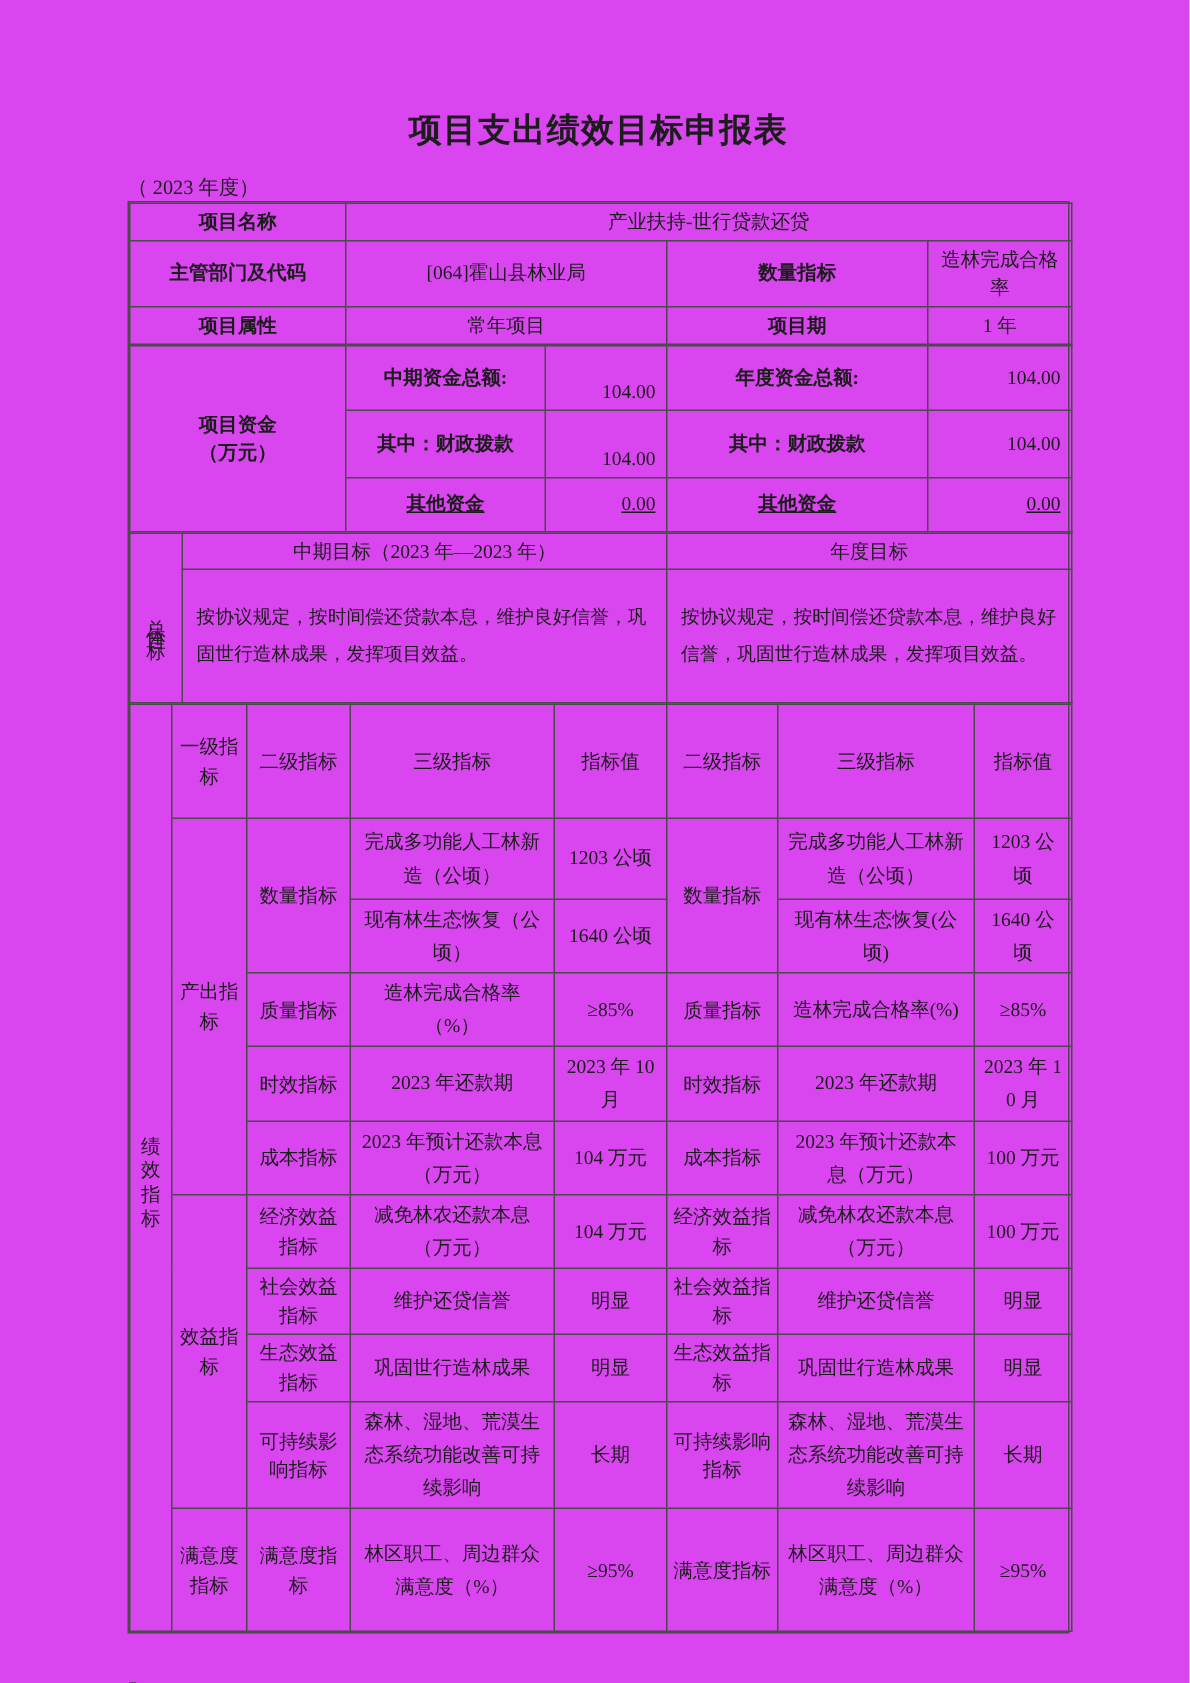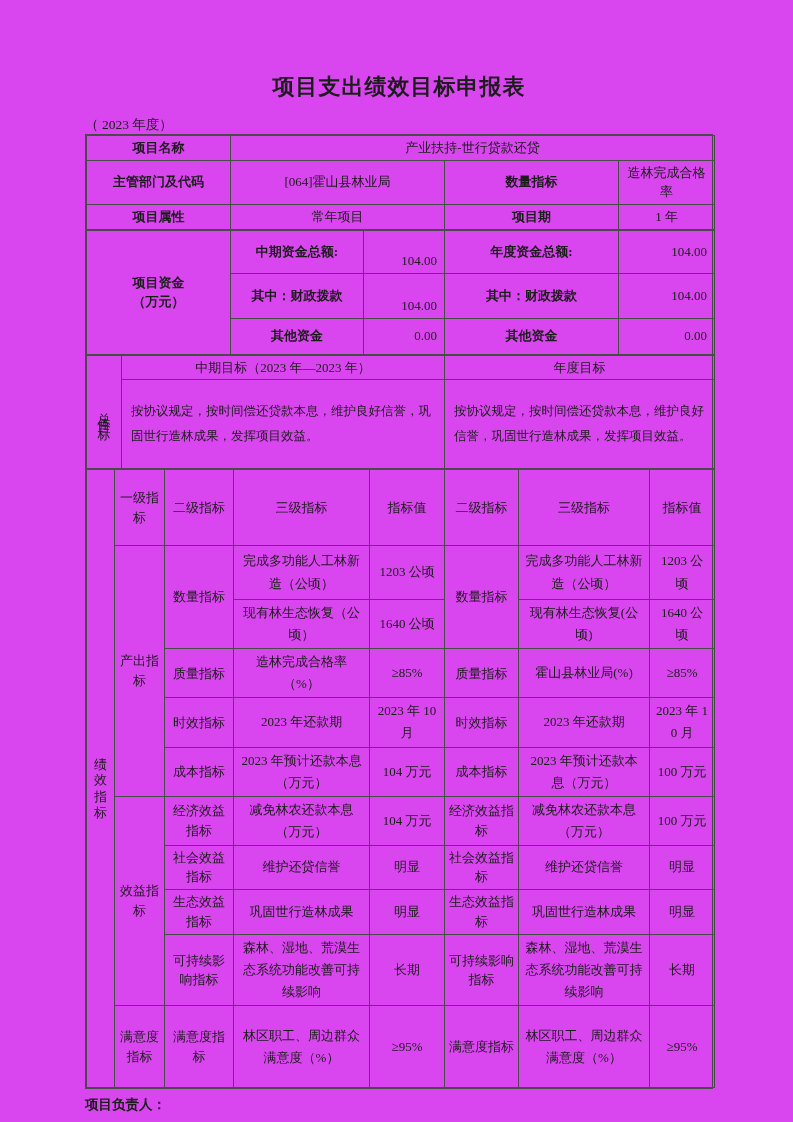--- a/index.html
+++ b/index.html
@@ -62,21 +62,21 @@
   .vtext{
     writing-mode:vertical-rl;
     text-orientation:upright;
     margin:0 auto;
     letter-spacing:5px;
     line-height:1;
   }
   .vtext-perf{letter-spacing:16px;}
   
   tr.hA1{height:23px;} tr.hA2{height:25px;padding-left:32px;} tr.hA3{height:25px;}
-  tr.hB1{height:43px;} tr.hB2{height:45px;} tr.hB3{height:36px;}
+  tr.hB1{height:43px;} tr.hB2{height:45px;} tr.hB3{height:36px;text-decoration:underline;}
   tr.hC1{height:20px;} tr.hC2{height:55px;}
   tr.hD0{height:76px;} tr.hD1{height:54px;} tr.hD2{height:49px;}
   tr.hD3{height:34px;} tr.hD4{height:46px;} tr.hD5{height:43px;}
   tr.hD6{height:42px;} tr.hD7{height:41px;} tr.hD8{height:45px;margin-left:31px;}
   tr.hD9{height:65px;padding-left:25px;} tr.hD10{height:82px;}
   .footer-label{
     margin-top:7px;
     font-size:13.5px;
     font-weight:bold;
   }
@@ -217,21 +217,21 @@
           <td class="l3cell">现有林生态恢复（公顷）</td>
           <td class="valcell">1640 公顷</td>
           <td class="l3cell">现有林生态恢复(公顷)</td>
           <td class="valcell">1640 公顷</td>
         </tr>
         <tr class="hD3">
           <td>质量指标</td>
           <td class="l3cell">造林完成合格率（%）</td>
           <td class="valcell">≥85%</td>
           <td>质量指标</td>
-          <td class="l3cell">霍山县林业局(%)</td>
+          <td class="l3cell">造林完成合格率(%)</td>
           <td class="valcell">≥85%</td>
         </tr>
         <tr class="hD4">
           <td>时效指标</td>
           <td class="l3cell">2023 年还款期</td>
           <td class="valcell">2023 年 10 月</td>
           <td>时效指标</td>
           <td class="l3cell">2023 年还款期</td>
           <td class="valcell">2023 年 10 月</td>
         </tr>
@@ -283,17 +283,16 @@
           <td class="valcell">≥95%</td>
           <td>满意度指标</td>
           <td class="l3cell">林区职工、周边群众满意度（%）</td>
           <td class="valcell">≥95%</td>
         </tr>
       </tbody>
         </table>
 
     </div>
 
-    <div class="footer-label">项目负责人：</div>
     <div class="page-number">5</div>
 
   </div>
 </div>
 
 </body></html>

